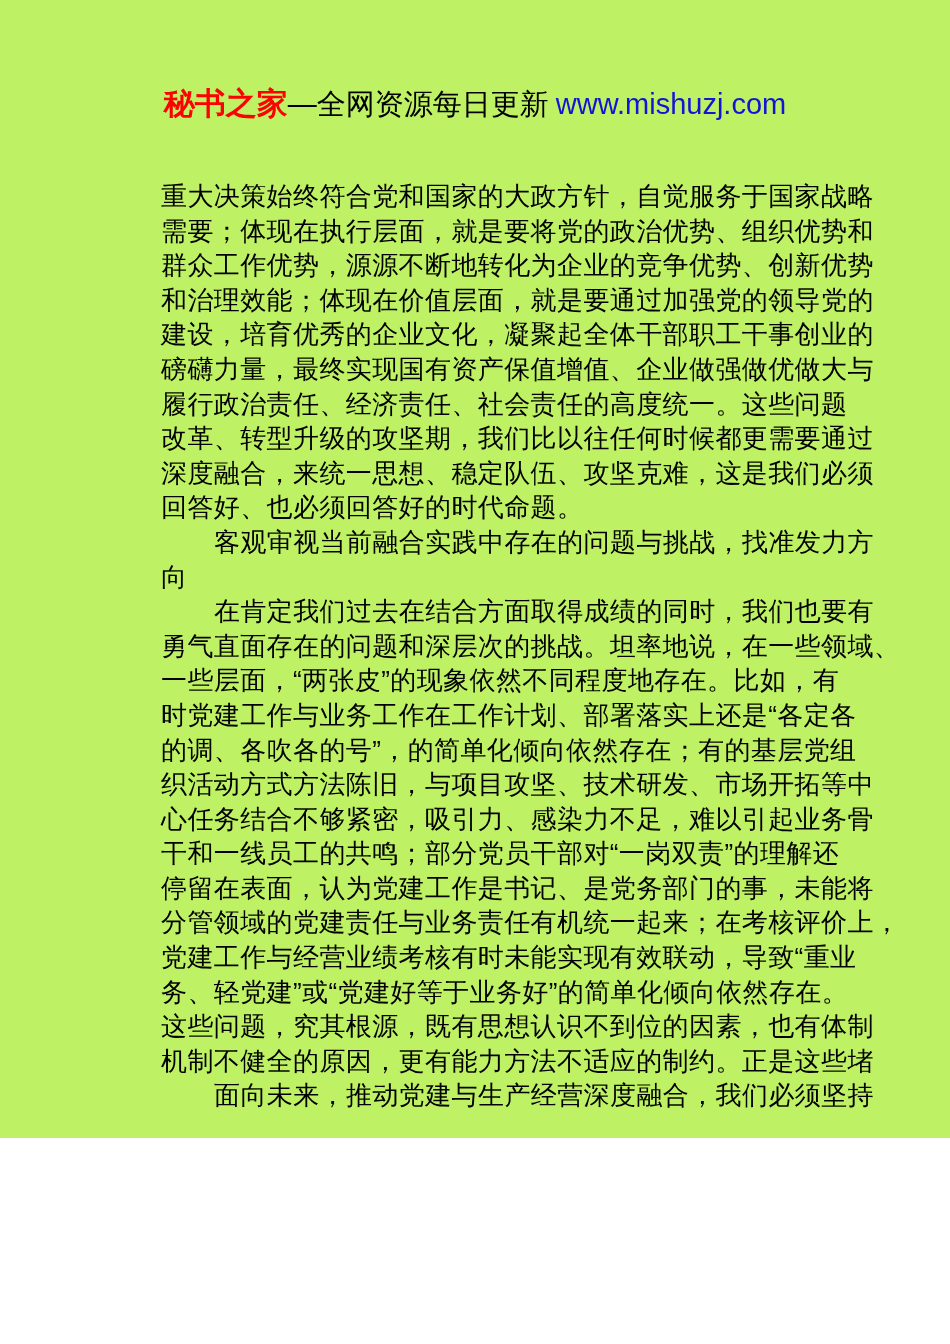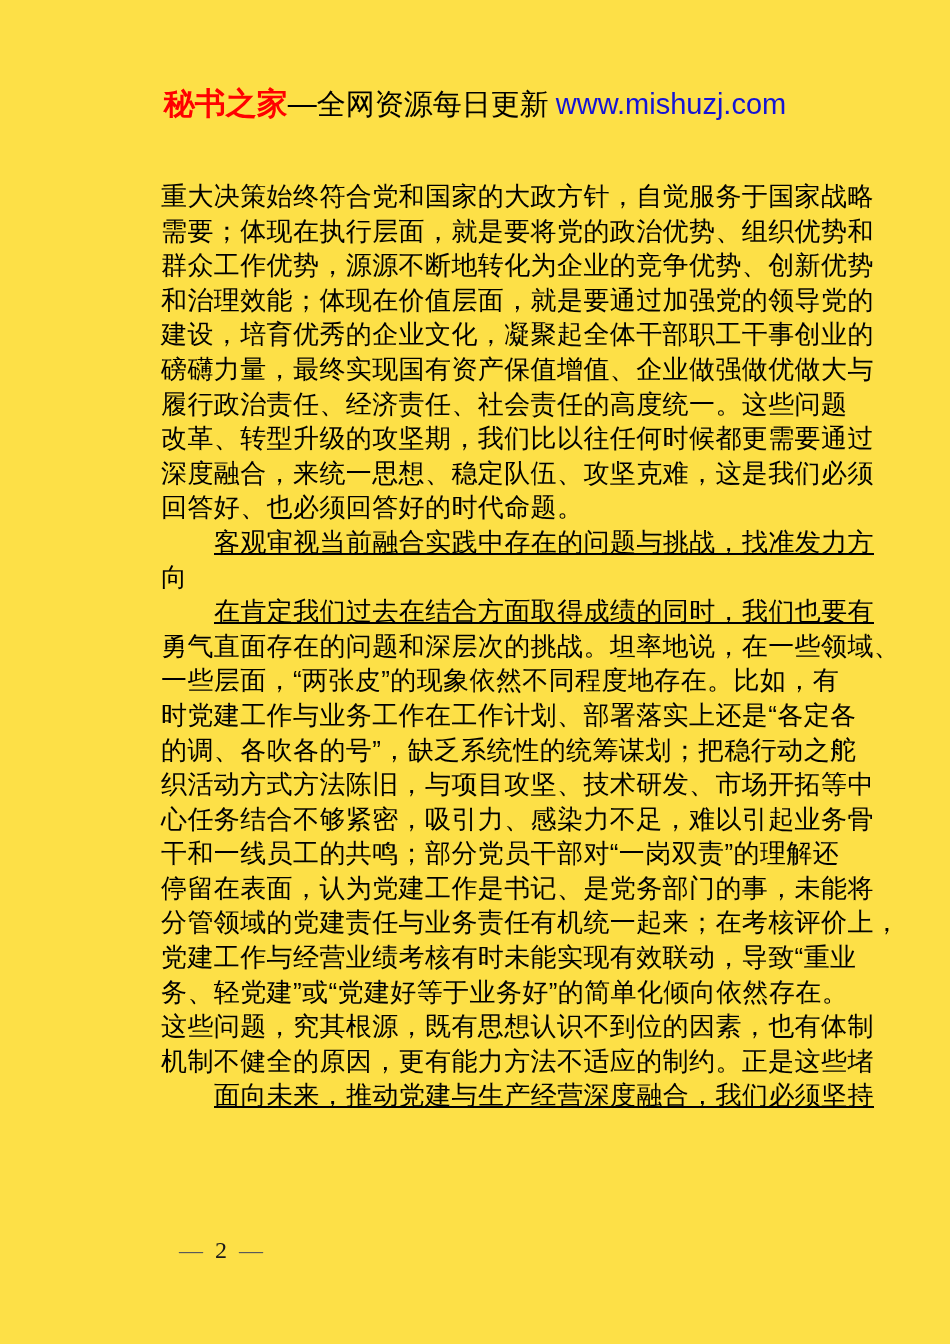--- a/index.html
+++ b/index.html
@@ -3,22 +3,22 @@
 <meta charset="utf-8">
 <style>
   html, body {
     margin: 0;
     padding: 0;
     background: #ffffff;
   }
   .page {
     position: relative;
     width: 950px;
-    height: 1344px;
-    background: #fde047;
+    height: 1138px;
+    background: #bef264;
     overflow: hidden;
     font-family: "Liberation Sans", "DejaVu Sans", sans-serif;
   }
   .site-header {
     position: absolute;
     top: 86px;
     left: 0;
     width: 100%;
     text-align: center;
     white-space: nowrap;
@@ -47,21 +47,20 @@
     letter-spacing: 0.4px;
     margin-left: 36px;
   }
   .text-line {
     height: 34.6px;
     line-height: 34.6px;
     white-space: nowrap;
   }
   .text-line.indent {
     padding-left: 53px;
-    text-decoration: underline;
   }
   .page-footer {
     position: absolute;
     top: 1236px;
     left: 179px;
     font-family: "Liberation Serif", "DejaVu Serif", serif;
     font-size: 24px;
     line-height: 28px;
     color: #5a5a5a;
     white-space: nowrap;
@@ -90,21 +89,21 @@
       <div class="text-line">履行政治责任、经济责任、社会责任的高度统一。这些问题</div>
       <div class="text-line">改革、转型升级的攻坚期，我们比以往任何时候都更需要通过</div>
       <div class="text-line">深度融合，来统一思想、稳定队伍、攻坚克难，这是我们必须</div>
       <div class="text-line">回答好、也必须回答好的时代命题。</div>
       <div class="text-line indent">客观审视当前融合实践中存在的问题与挑战，找准发力方</div>
       <div class="text-line">向</div>
       <div class="text-line indent">在肯定我们过去在结合方面取得成绩的同时，我们也要有</div>
       <div class="text-line">勇气直面存在的问题和深层次的挑战。坦率地说，在一些领域、</div>
       <div class="text-line">一些层面，“两张皮”的现象依然不同程度地存在。比如，有</div>
       <div class="text-line">时党建工作与业务工作在工作计划、部署落实上还是“各定各</div>
-      <div class="text-line">的调、各吹各的号”，缺乏系统性的统筹谋划；把稳行动之舵</div>
+      <div class="text-line">的调、各吹各的号”，的简单化倾向依然存在；有的基层党组</div>
       <div class="text-line">织活动方式方法陈旧，与项目攻坚、技术研发、市场开拓等中</div>
       <div class="text-line">心任务结合不够紧密，吸引力、感染力不足，难以引起业务骨</div>
       <div class="text-line">干和一线员工的共鸣；部分党员干部对“一岗双责”的理解还</div>
       <div class="text-line">停留在表面，认为党建工作是书记、是党务部门的事，未能将</div>
       <div class="text-line">分管领域的党建责任与业务责任有机统一起来；在考核评价上，</div>
       <div class="text-line">党建工作与经营业绩考核有时未能实现有效联动，导致“重业</div>
       <div class="text-line">务、轻党建”或“党建好等于业务好”的简单化倾向依然存在。</div>
       <div class="text-line">这些问题，究其根源，既有思想认识不到位的因素，也有体制</div>
       <div class="text-line">机制不健全的原因，更有能力方法不适应的制约。正是这些堵</div>
       <div class="text-line indent">面向未来，推动党建与生产经营深度融合，我们必须坚持</div>

